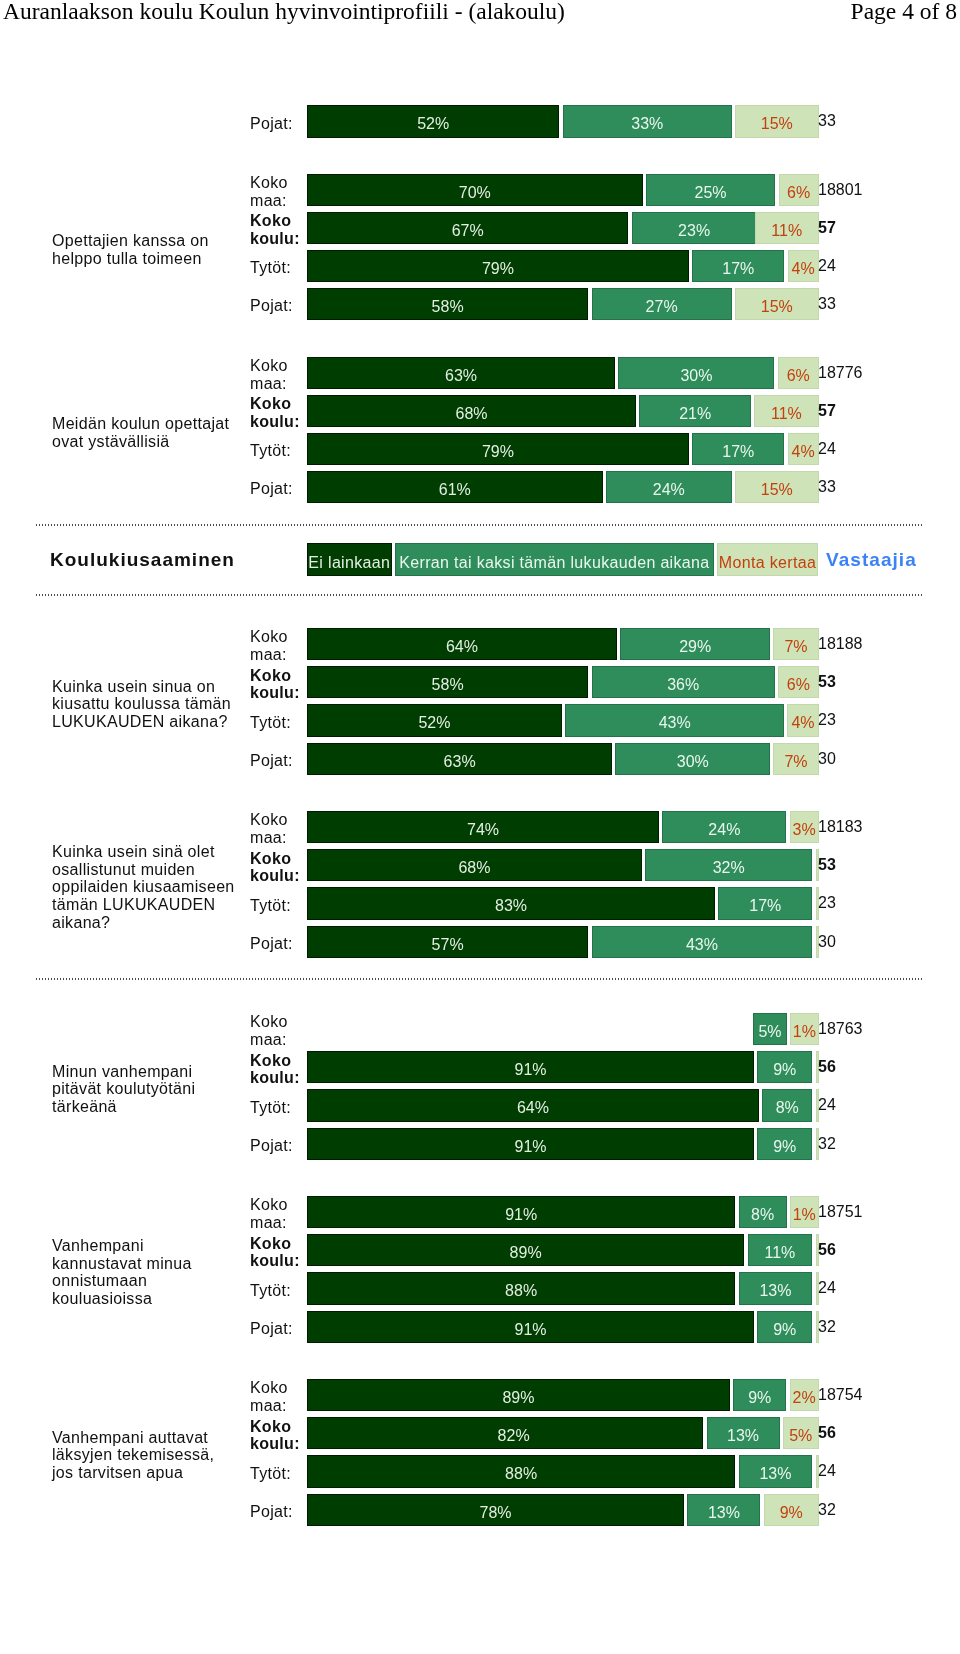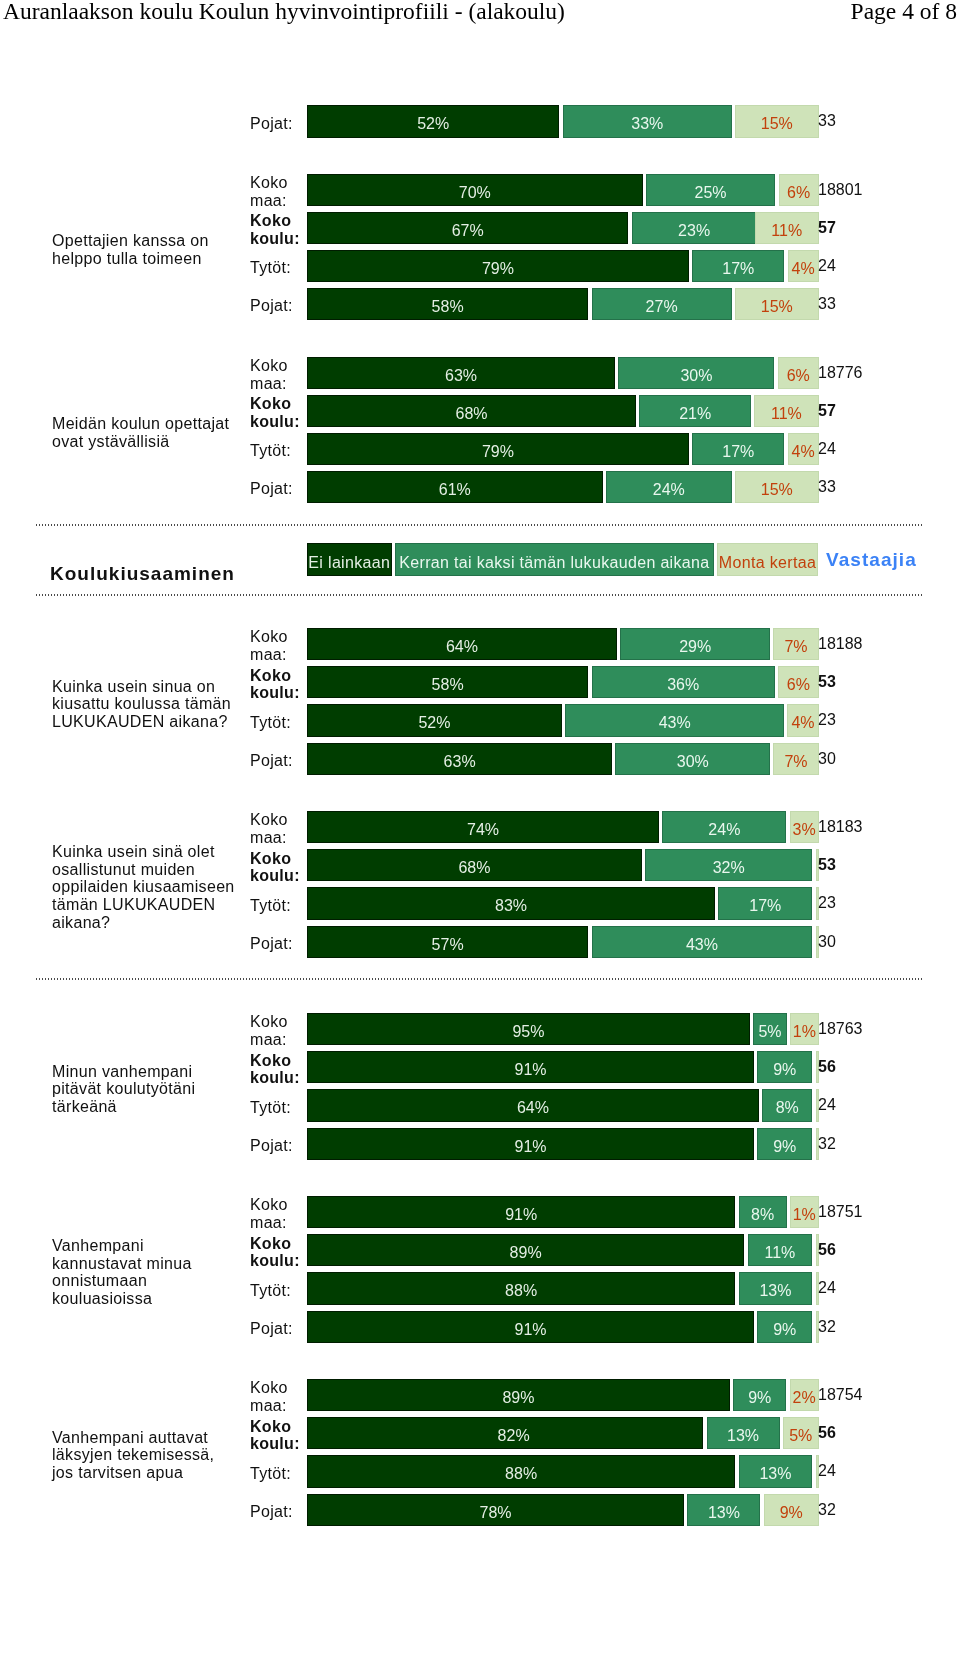--- a/index.html
+++ b/index.html
@@ -49,21 +49,21 @@
 
   <div class="runline" id="runhead" style="top:-0.8px">
     <span class="l">Auranlaakson koulu Koulun hyvinvointiprofiili - (alakoulu)</span>
     <span class="r">Page 4 of 8</span>
   </div>
 
   <div id="chart-area">
       <div class="dots" style="top: 523.8px;"></div>
       <div class="dots" style="top: 593.6px;"></div>
       <div class="dots" style="top: 978px;"></div>
-      <div class="sectitle" style="top: 542.8px; height: 33.4px; line-height: 33.4px; margin-top: 14px;">Koulukiusaaminen</div>
+      <div class="sectitle" style="top: 542.8px; height: 33.4px; line-height: 33.4px;">Koulukiusaaminen</div>
       <div class="lgbox s1" style="left: 307px; top: 542.8px; width: 84.6px; height: 33.4px; line-height: 37px;">Ei lainkaan</div>
       <div class="lgbox s2" style="left: 394.9px; top: 542.8px; width: 319px; height: 33.4px; line-height: 37px;">Kerran tai kaksi tämän lukukauden aikana</div>
       <div class="lgbox s3" style="left: 717.2px; top: 542.8px; width: 100.7px; height: 33.4px; line-height: 37px;">Monta kertaa</div>
       <div class="lgresp" style="left: 826px; top: 542.8px; height: 33.4px; line-height: 33.4px;">Vastaajia</div>
       <div class="row" style="top: 105.4px; height: 32.2px;">
         <div class="rlabel" style="top: 0px; height: 32.2px;">
           <span>Pojat:</span>
         </div>
         <div class="seg s1" style="left: 307px; top: 0px; width: 252.491px; height: 32.2px; line-height: 36.8px;">52%</div>
         <div class="seg s2" style="left: 562.791px; top: 0px; width: 168.964px; height: 32.2px; line-height: 36.8px;">33%</div>
@@ -245,21 +245,20 @@
       <div class="qtext" style="top: 1062.75px;">
         <span>Minun vanhempani</span>
         <span>pitävät koulutyötäni</span>
         <span>tärkeänä</span>
       </div>
       <div class="row" style="top: 1013px; height: 32.2px;">
         <div class="rlabel" style="top: 0px; height: 32.2px;">
           <span>Koko</span>
           <span>maa:</span>
         </div>
-        <div class="seg s1" style="left: 307px; top: 0px; width: 442.874px; height: 32.2px; line-height: 36.8px;">95%</div>
         <div class="seg s2" style="left: 753.174px; top: 0px; width: 33.6315px; height: 32.2px; line-height: 36.8px;">5%</div>
         <div class="seg s3" style="left: 790.105px; top: 0px; width: 28.4946px; height: 32.2px; line-height: 36.8px;">1%</div>
         <div class="rnum" style="top: 0px; height: 32.2px; line-height: 32.2px;">18763</div>
       </div>
       <div class="row" style="top: 1051.2px; height: 32.2px;">
         <div class="rlabel b" style="top: 0px; height: 32.2px;">
           <span>Koko</span>
           <span>koulu:</span>
         </div>
         <div class="seg s1" style="left: 307px; top: 0px; width: 447.021px; height: 32.2px; line-height: 36.8px;">91%</div>

